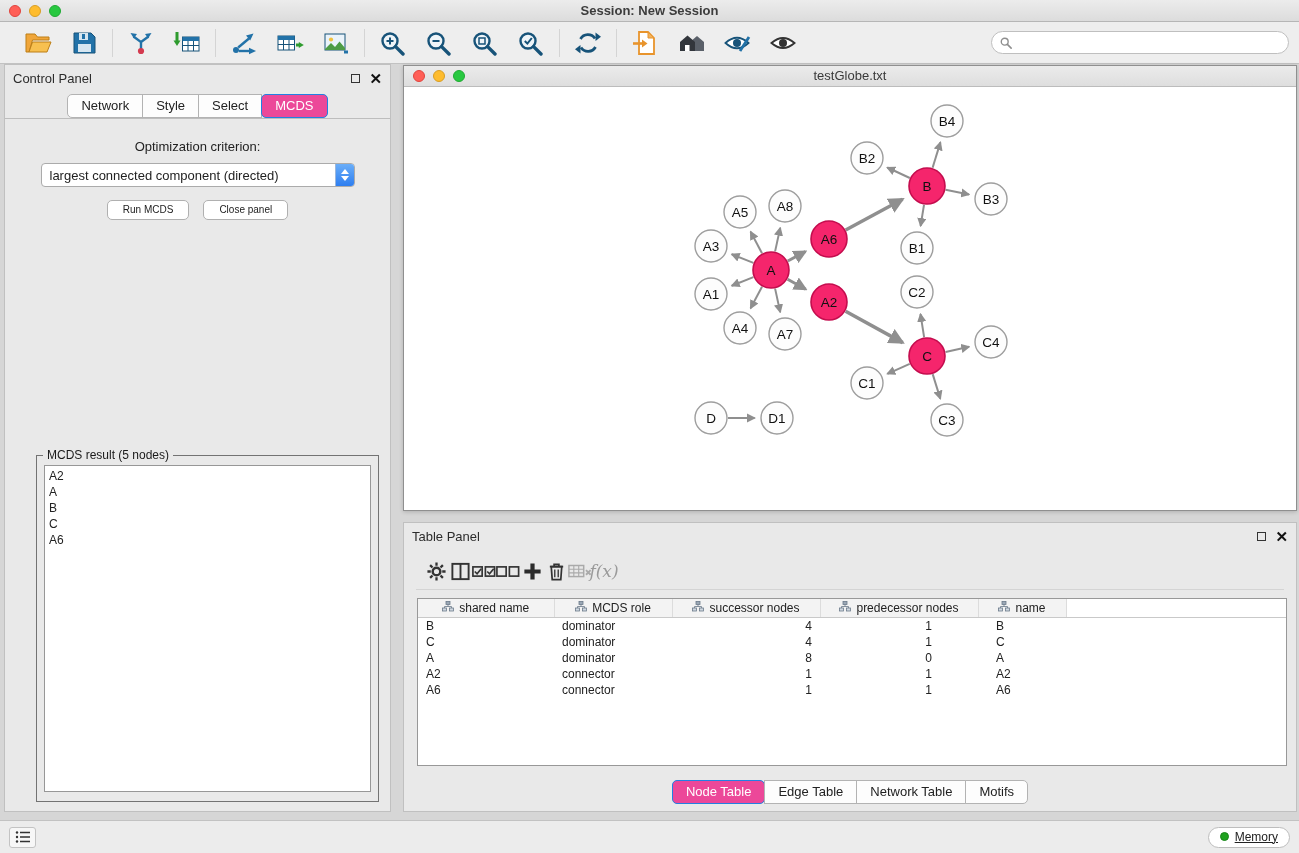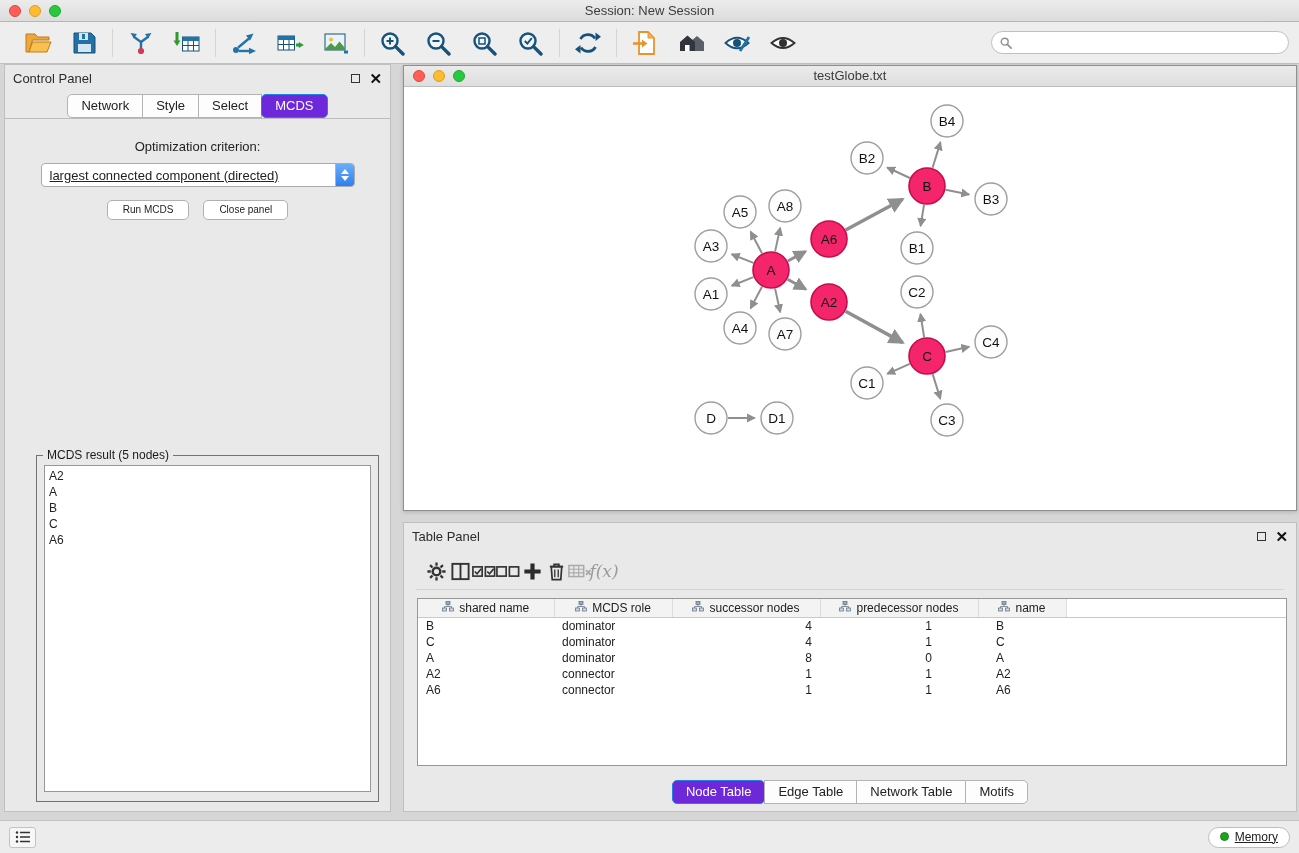--- a/index.html
+++ b/index.html
@@ -12,21 +12,21 @@
     -webkit-font-smoothing:antialiased;
   }
   
   .titlebar {
     position:absolute; top:0; left:0; right:0; height:22px;
     background:linear-gradient(#ececec,#dcdcdc);
     border-bottom:1px solid #b6b6b6;
   }
   .titlebar .title {
     position:absolute; left:0; right:0; top:3px; text-align:center;
-    font-size:13px; color:#3c3c3c;
+    font-size:13px; color:#3c3c3c;font-weight:bold;
   }
   .lights { position:absolute; left:9px; top:5px; display:flex; gap:8px; }
   .light { width:12px; height:12px; border-radius:50%; }
   .light.red { background:#ff5f57; border:1px solid #e0443e; }
   .light.yellow { background:#febc2e; border:1px solid #d89e24; }
   .light.green { background:#28c840; border:1px solid #1faa33; }
   
   .toolbar {
     position:absolute; top:22px; left:0; right:0; height:42px;
     background:#eeeeee; border-bottom:1px solid #c2c2c2;
@@ -56,26 +56,26 @@
   .close-x { font-size:15px; font-weight:bold; color:#111; line-height:1; }
   .tabbar { position:relative; height:28px; margin-top:3px; }
   .tabbar::after { content:''; position:absolute; left:0; right:0; bottom:3px; border-top:1px solid #bdbdbd; }
   .tabs { position:relative; z-index:1; display:flex; justify-content:center;border-radius:7px; }
   .tab {
     background:#fdfdfd; border:1px solid #b3b3b3; margin-left:-1px;
     padding:3px 13px 4px; font-size:13px; color:#222; cursor:default;
   }
   .tab:first-child { border-top-left-radius:5px; border-bottom-left-radius:5px; margin-left:0; }
   .tab:last-child { border-top-right-radius:5px; border-bottom-right-radius:5px; }
-  .tab.active { background:#6d28d9; border-color:#2280e2; color:#fff; border-radius:5px; }
+  .tab.active { background:#ec4899; border-color:#2280e2; color:#fff; border-radius:5px; }
   .opt-label { text-align:center; margin-top:17px; font-size:13px; }
   .combo {
     width:314px; height:24px; margin:9px auto 0; background:#fff;
     border:1px solid #ababab; border-radius:4px;
-    display:flex; align-items:center; overflow:hidden;text-decoration:underline;
+    display:flex; align-items:center; overflow:hidden;
   }
   .combo .combo-text { flex:1; padding:0 8px; font-size:13px; white-space:nowrap; }
   .combo .stepper {
     width:19px; height:100%; background:linear-gradient(#6aaef9,#2e7ef0);
     display:flex; flex-direction:column; align-items:center; justify-content:center; gap:2px;
     border-left:1px solid #9ab7dd;
   }
   .stepper i { width:0; height:0; border-left:4px solid transparent; border-right:4px solid transparent; }
   .stepper .up { border-bottom:5px solid #fff; }
   .stepper .down { border-top:5px solid #fff; }

